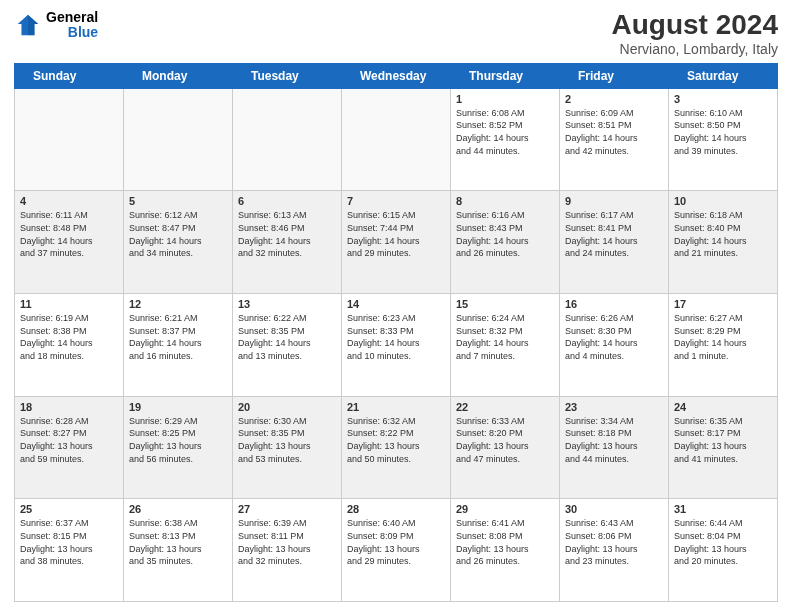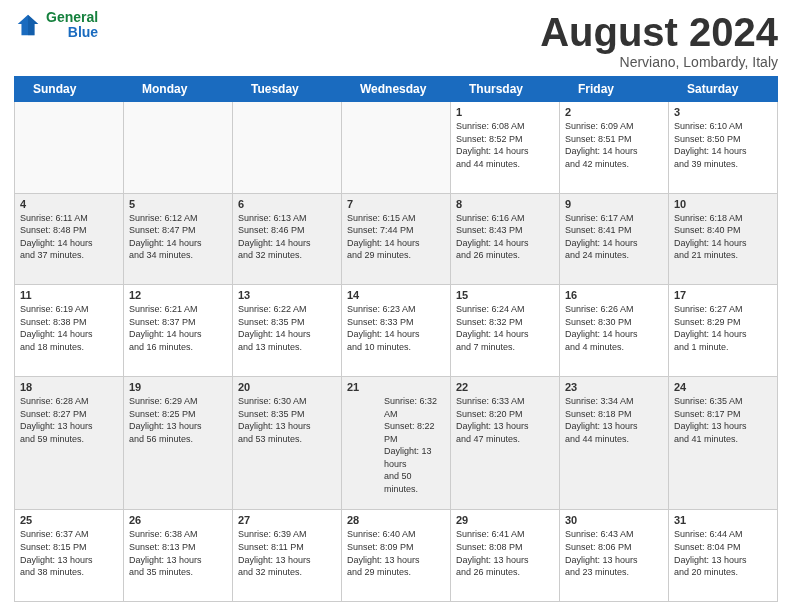--- a/index.html
+++ b/index.html
@@ -29,37 +29,37 @@
       gap: 4px;
     }
     .logo-text {
       display: flex;
       flex-direction: column;
       line-height: 1.1;
     }
     .logo-general {
       font-size: 14px;
       font-weight: bold;
-      color: #15803d;
+      color: #000000;
     }
     .logo-blue {
       font-size: 14px;
       font-weight: bold;
       color: #1a6bbf;
       text-align: right;
     }
     .logo-icon {
       width: 28px;
       height: 28px;
     }
     .title-section {
       text-align: right;
     }
     .month-title {
-      font-size: 40px;
+      font-size: 28px;
       font-weight: bold;
       color: #333;
       line-height: 1.1;
     }
     .location {
       font-size: 14px;
       color: #555;
     }
     .calendar {
       flex: 1;
@@ -282,21 +282,21 @@
           </td>
           <td>
             <div class="day-number">20</div>
             <div class="day-info" style="white-space: pre-line;">Sunrise: 6:30 AM
 Sunset: 8:35 PM
 Daylight: 13 hours
 and 53 minutes.</div>
           </td>
           <td>
             <div class="day-number">21</div>
-            <div class="day-info" style="white-space: pre-line; margin-left: 37px;">Sunrise: 6:32 AM
+            <div class="day-info" style="white-space: pre-line;">Sunrise: 6:32 AM
 Sunset: 8:22 PM
 Daylight: 13 hours
 and 50 minutes.</div>
           </td>
           <td>
             <div class="day-number">22</div>
             <div class="day-info" style="white-space: pre-line;">Sunrise: 6:33 AM
 Sunset: 8:20 PM
 Daylight: 13 hours
 and 47 minutes.</div>

